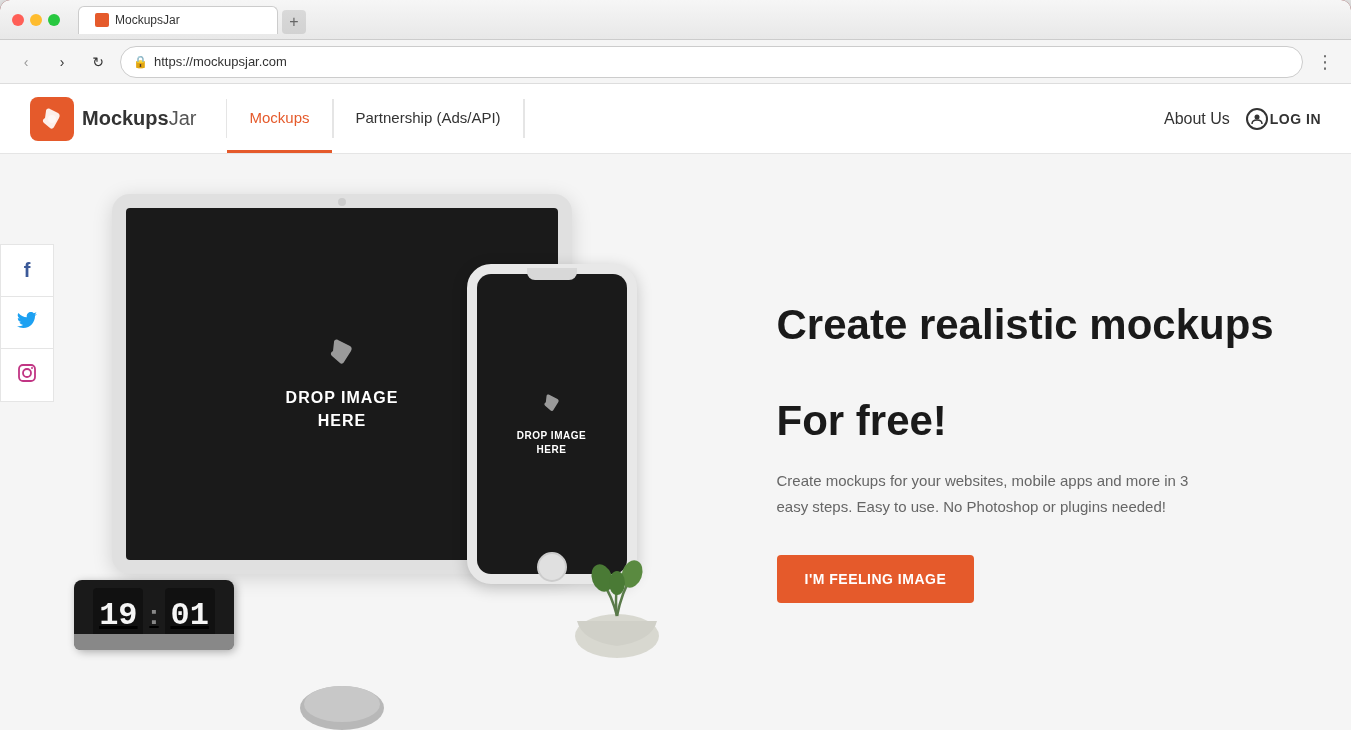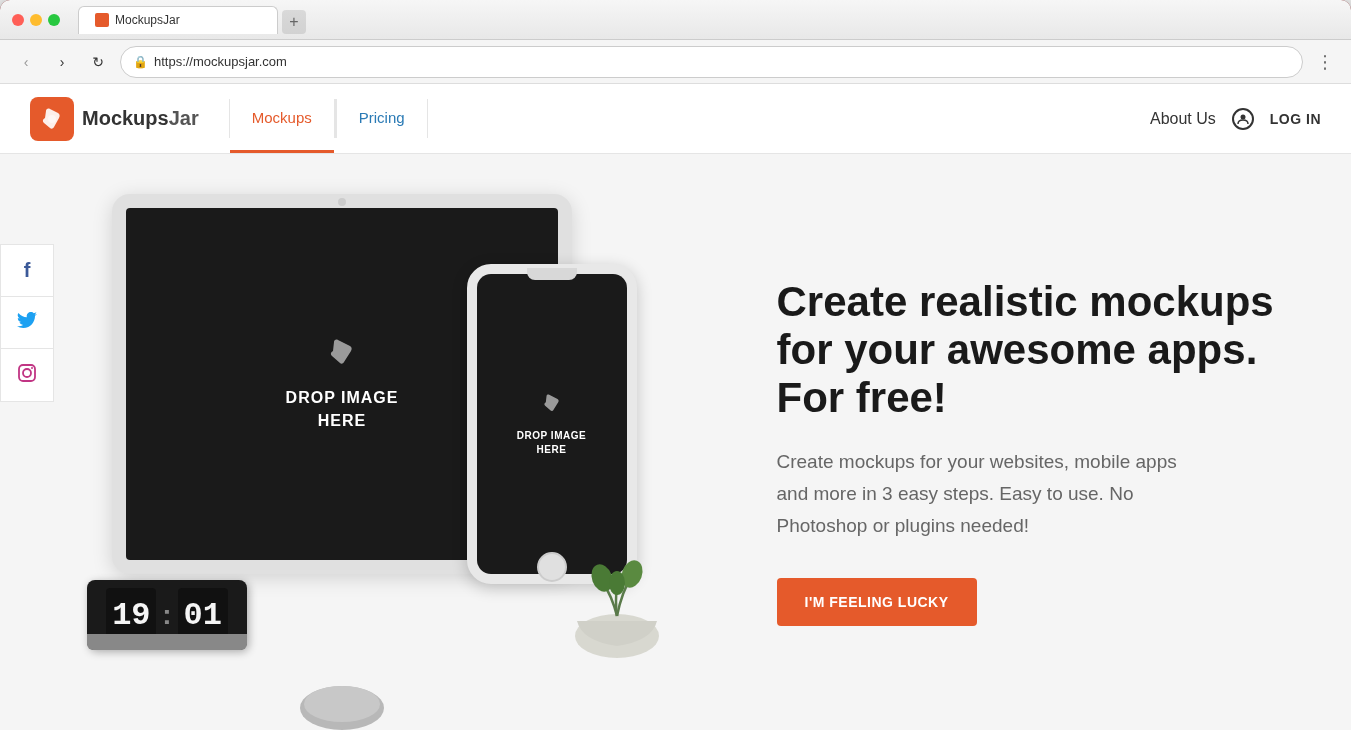--- a/index.html
+++ b/index.html
@@ -142,21 +142,21 @@
       display: flex; align-items: center; justify-content: center;
       color: white;
       font-size: 22px;
       font-weight: bold;
     }
     .logo-text {
       font-size: 20px;
       color: #333;
     }
     .logo-text span { font-weight: 700; }
-    .logo-text em { font-weight: 700; font-style: normal; color: #555; margin-top: 21px; }
+    .logo-text em { font-weight: 400; font-style: normal; color: #555; margin-top: 21px; }
 
     .site-nav {
       display: flex;
       align-items: stretch;
       height: 100%;
       flex: 1;
     }
     .nav-item {
       display: flex;
       align-items: center;
@@ -185,21 +185,21 @@
       margin-left: auto;
     }
     .about-link {
       font-size: 16px;
       color: #333;
       cursor: pointer;
     }
     .login-btn {
       display: flex;
       align-items: center;
-      gap: 16px;
+      gap: 2px;
       font-size: 14px;
       font-weight: 600;
       color: #333;
       cursor: pointer;
       letter-spacing: 0.5px;
     }
     .user-icon {
       width: 22px; height: 22px;
       border: 2px solid #333;
       border-radius: 50%;
@@ -362,30 +362,31 @@
     .iphone-drop-icon {
       color: white;
       font-size: 18px;
       opacity: 0.8;
     }
 
     
     .clock-wrap {
       position: absolute;
       bottom: 80px;
-      left: 55px;
+      left: 42px;
       width: 160px;
       height: 70px;
       background: #1a1a1a;
       border-radius: 8px;
       display: flex;
       align-items: center;
       justify-content: center;
       gap: 4px;
       box-shadow: 2px 2px 8px rgba(0,0,0,0.3);
+      text-decoration: underline;
     }
     .clock-digit {
       background: #111;
       color: #f5f5f5;
       font-size: 32px;
       font-weight: 700;
       font-family: 'Courier New', monospace;
       width: 50px;
       height: 55px;
       display: flex;
@@ -426,21 +427,21 @@
       justify-content: center;
     }
     .hero-title {
       font-size: 42px;
       font-weight: 900;
       color: #1a1a1a;
       line-height: 1.15;
       margin-bottom: 23px;
     }
     .hero-subtitle {
-      font-size: 19px;
+      font-size: 15px;
       color: #666;
       line-height: 1.7;
       margin-bottom: 36px;
       max-width: 420px;
     }
     .cta-btn {
       display: inline-flex;
       align-items: center;
       background: #e55a2b;
       color: white;
@@ -508,24 +509,24 @@
         </div>
       </div>
 
       <nav class="site-nav">
         <div class="nav-divider"></div>
         <div class="nav-item active">
           <span>Mockups</span>
         </div>
         <div class="nav-divider"></div>
         <div class="nav-divider"></div>
+        <div class="nav-item">
+          <span>Partnership (Ads/API)</span>
+        </div>
         <div class="nav-divider"></div>
-        <div class="nav-item blue">
-          <span>Pricing</span>
-        </div>
         <div class="nav-divider"></div>
       </nav>
 
       <div class="header-right">
         <span class="about-link">About Us</span>
         <div class="login-btn">
           <div class="user-icon">
             <svg width="12" height="12" viewBox="0 0 12 12">
               <circle cx="6" cy="4" r="2.5" fill="#333"></circle>
               <path d="M1 11 C1 8 3 7 6 7 C9 7 11 8 11 11" stroke="#333" stroke-width="1.5" fill="none"></path>
@@ -623,25 +624,25 @@
             <ellipse cx="50" cy="28" rx="42" ry="22" fill="#b8b8b8"></ellipse>
             <ellipse cx="50" cy="24" rx="38" ry="18" fill="#c8c8c8"></ellipse>
           </svg>
         </div>
 
       </div>
 
       <div class="hero-text">
         <h1 class="hero-title">
           <span>Create realistic mockups</span><br>
-          <span>for your awesome apps.</span><br>
+          <br>
           <span>For free!</span>
         </h1>
         <p class="hero-subtitle">Create mockups for your websites, mobile apps and more in 3 easy steps. Easy to use. No Photoshop or plugins needed!</p>
         <div class="cta-btn">
-          <span>I'M FEELING LUCKY</span>
+          <span>I'M FEELING IMAGE</span>
         </div>
       </div>
 
     </div>
 
   </div>
 </div>
 
 </body></html>

